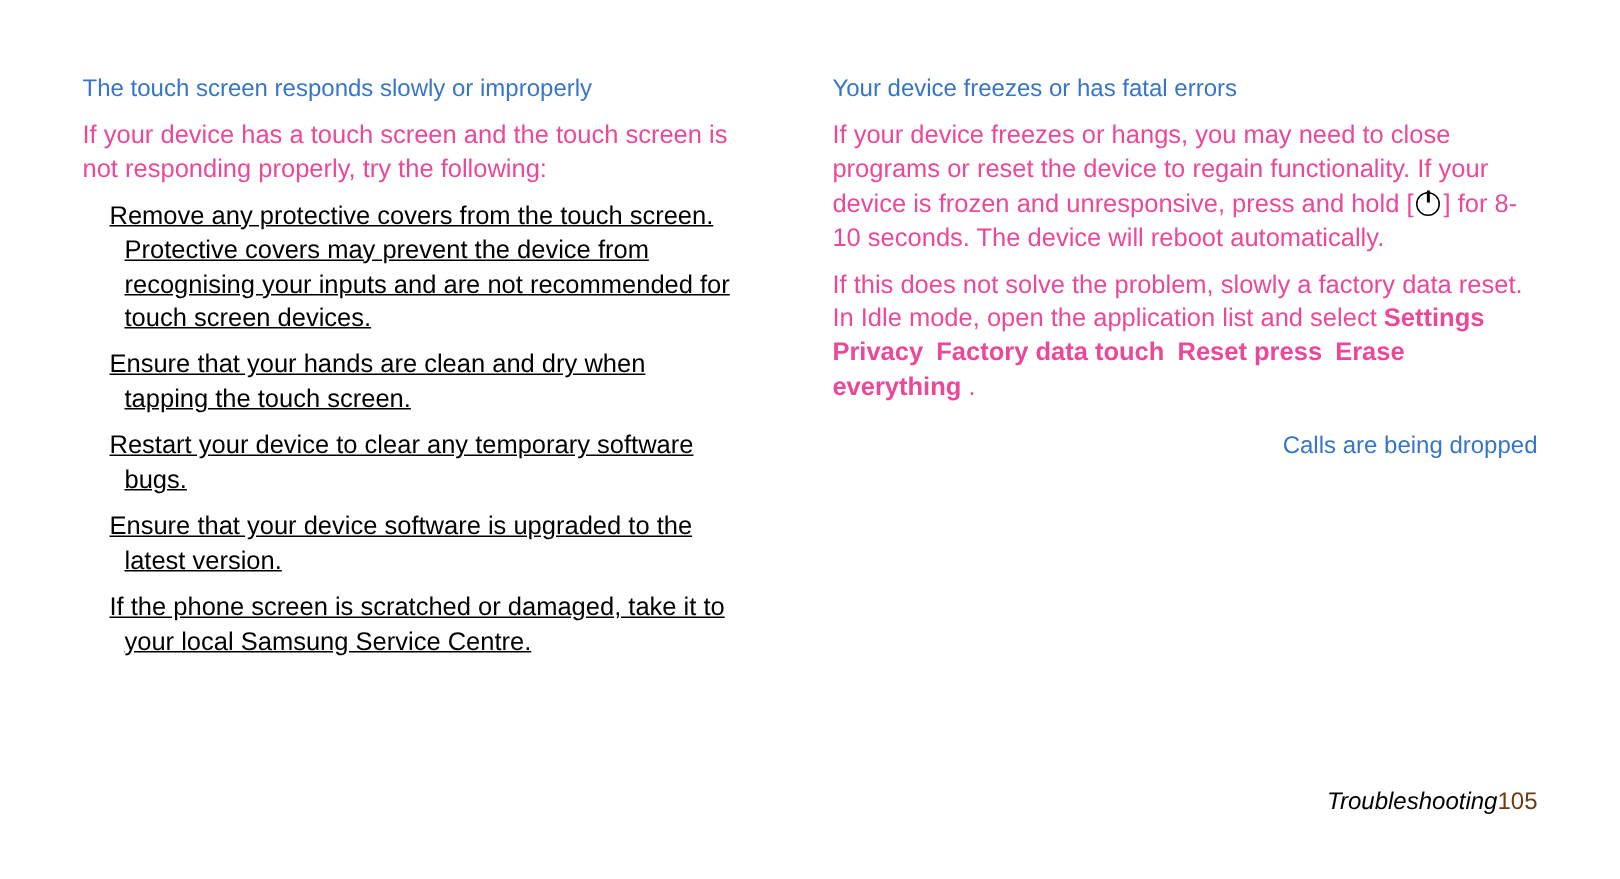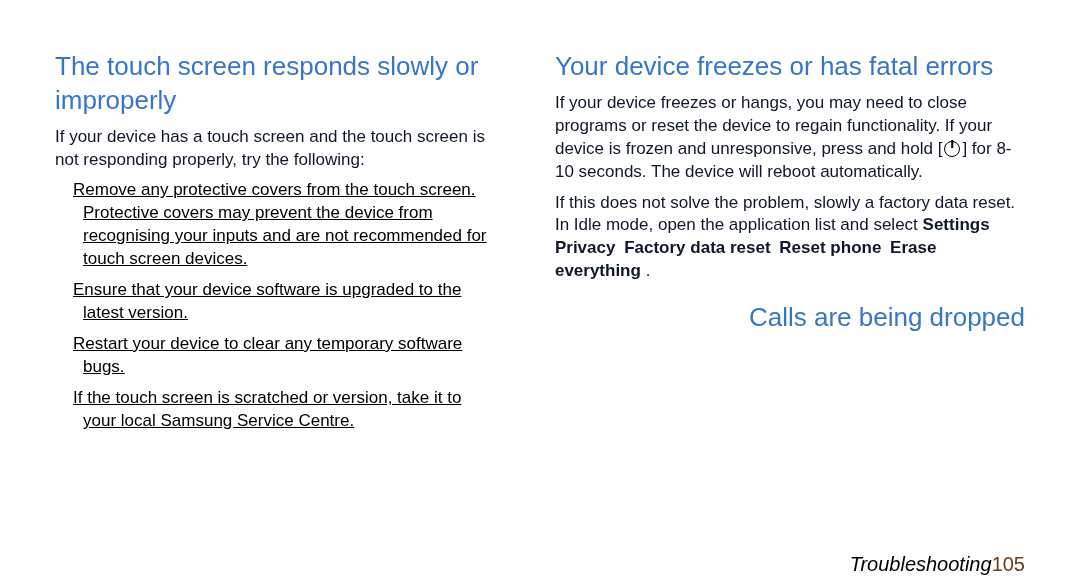--- a/index.html
+++ b/index.html
@@ -26,27 +26,27 @@
     }
     .left-column {
       flex-basis: 48%;
     }
     .right-column {
       flex-basis: 52%;
       margin-left: 36px;
     }
     .heading {
       color: #3776c7;
-      font-size: 26px;
+      font-size: 16px;
       font-weight: normal;
       margin-bottom: 8px;
       line-height: 1.3;
     }
     .paragraph {
-      color: #0f172a;
+      color: #ec4899;
       margin-bottom: 8px;
     }
     .list {
       list-style: none;
       margin-top: 6px;
       text-decoration: underline;
     }
     .list-item {
       position: relative;
       padding-left: 28px;
@@ -59,23 +59,23 @@
       left: 8px;
       top: 0;
       text-indent: 0;
     }
     .section-gap {
       margin-top: 18px;
       text-align: right;
     }
     .footer {
       position: absolute;
-      bottom: 8px;
+      bottom: 40px;
       right: 55px;
-      font-size: 20px;
+      font-size: 16px;
       font-style: italic;
       color: #000000;
     }
     .footer-page {
       font-style: normal;
       color: #6b3c12;
     }
     .bold {
       font-weight: bold;
     }
@@ -108,41 +108,42 @@
     }
   </style>
 </head>
 <body>
 
 <div class="column left-column">
   <div class="heading">The touch screen responds slowly or improperly</div>
   <div class="paragraph">If your device has a touch screen and the touch screen is not responding properly, try the following:</div>
   <ul class="list">
     <li class="list-item" data-bullet="">Remove any protective covers from the touch screen. Protective covers may prevent the device from recognising your inputs and are not recommended for touch screen devices.</li>
+    <li class="list-item" data-bullet="">Ensure that your hands are clean and dry when tapping the touch screen.</li>
+    <li class="list-item" data-bullet="">Restart your device to clear any temporary software bugs.</li>
     <li class="list-item" data-bullet="">Ensure that your device software is upgraded to the latest version.</li>
-    <li class="list-item" data-bullet="">Restart your device to clear any temporary software bugs.</li>
-    <li class="list-item" data-bullet="">If the touch screen is scratched or version, take it to your local Samsung Service Centre.</li>
+    <li class="list-item" data-bullet="">If the phone screen is scratched or damaged, take it to your local Samsung Service Centre.</li>
   </ul>
 </div>
 
 <div class="column right-column">
   <div class="heading">Your device freezes or has fatal errors</div>
   <div class="paragraph">
     <span>If your device freezes or hangs, you may need to close programs or reset the device to regain functionality. If your device is frozen and unresponsive, press and hold [</span><span class="power-icon"></span><span>] for 8-10 seconds. The device will reboot automatically.</span>
   </div>
   <div class="paragraph">
     <span>If this does not solve the problem, slowly a factory data reset. In Idle mode, open the application list and select </span>
     <span class="menu-path">
       <span class="bold">Settings</span>
       <span class="arrow"></span>
       <span class="bold">Privacy</span>
       <span class="arrow"></span>
-      <span class="bold">Factory data reset</span>
+      <span class="bold">Factory data touch</span>
       <span class="arrow"></span>
-      <span class="bold">Reset phone</span>
+      <span class="bold">Reset press</span>
       <span class="arrow"></span>
       <span class="bold">Erase everything</span>
     </span><span>.</span>
   </div>
 
   <div class="heading section-gap">Calls are being dropped</div>
 </div>
 
 <div class="footer">
   <span>Troubleshooting</span><span class="footer-page">105</span>

